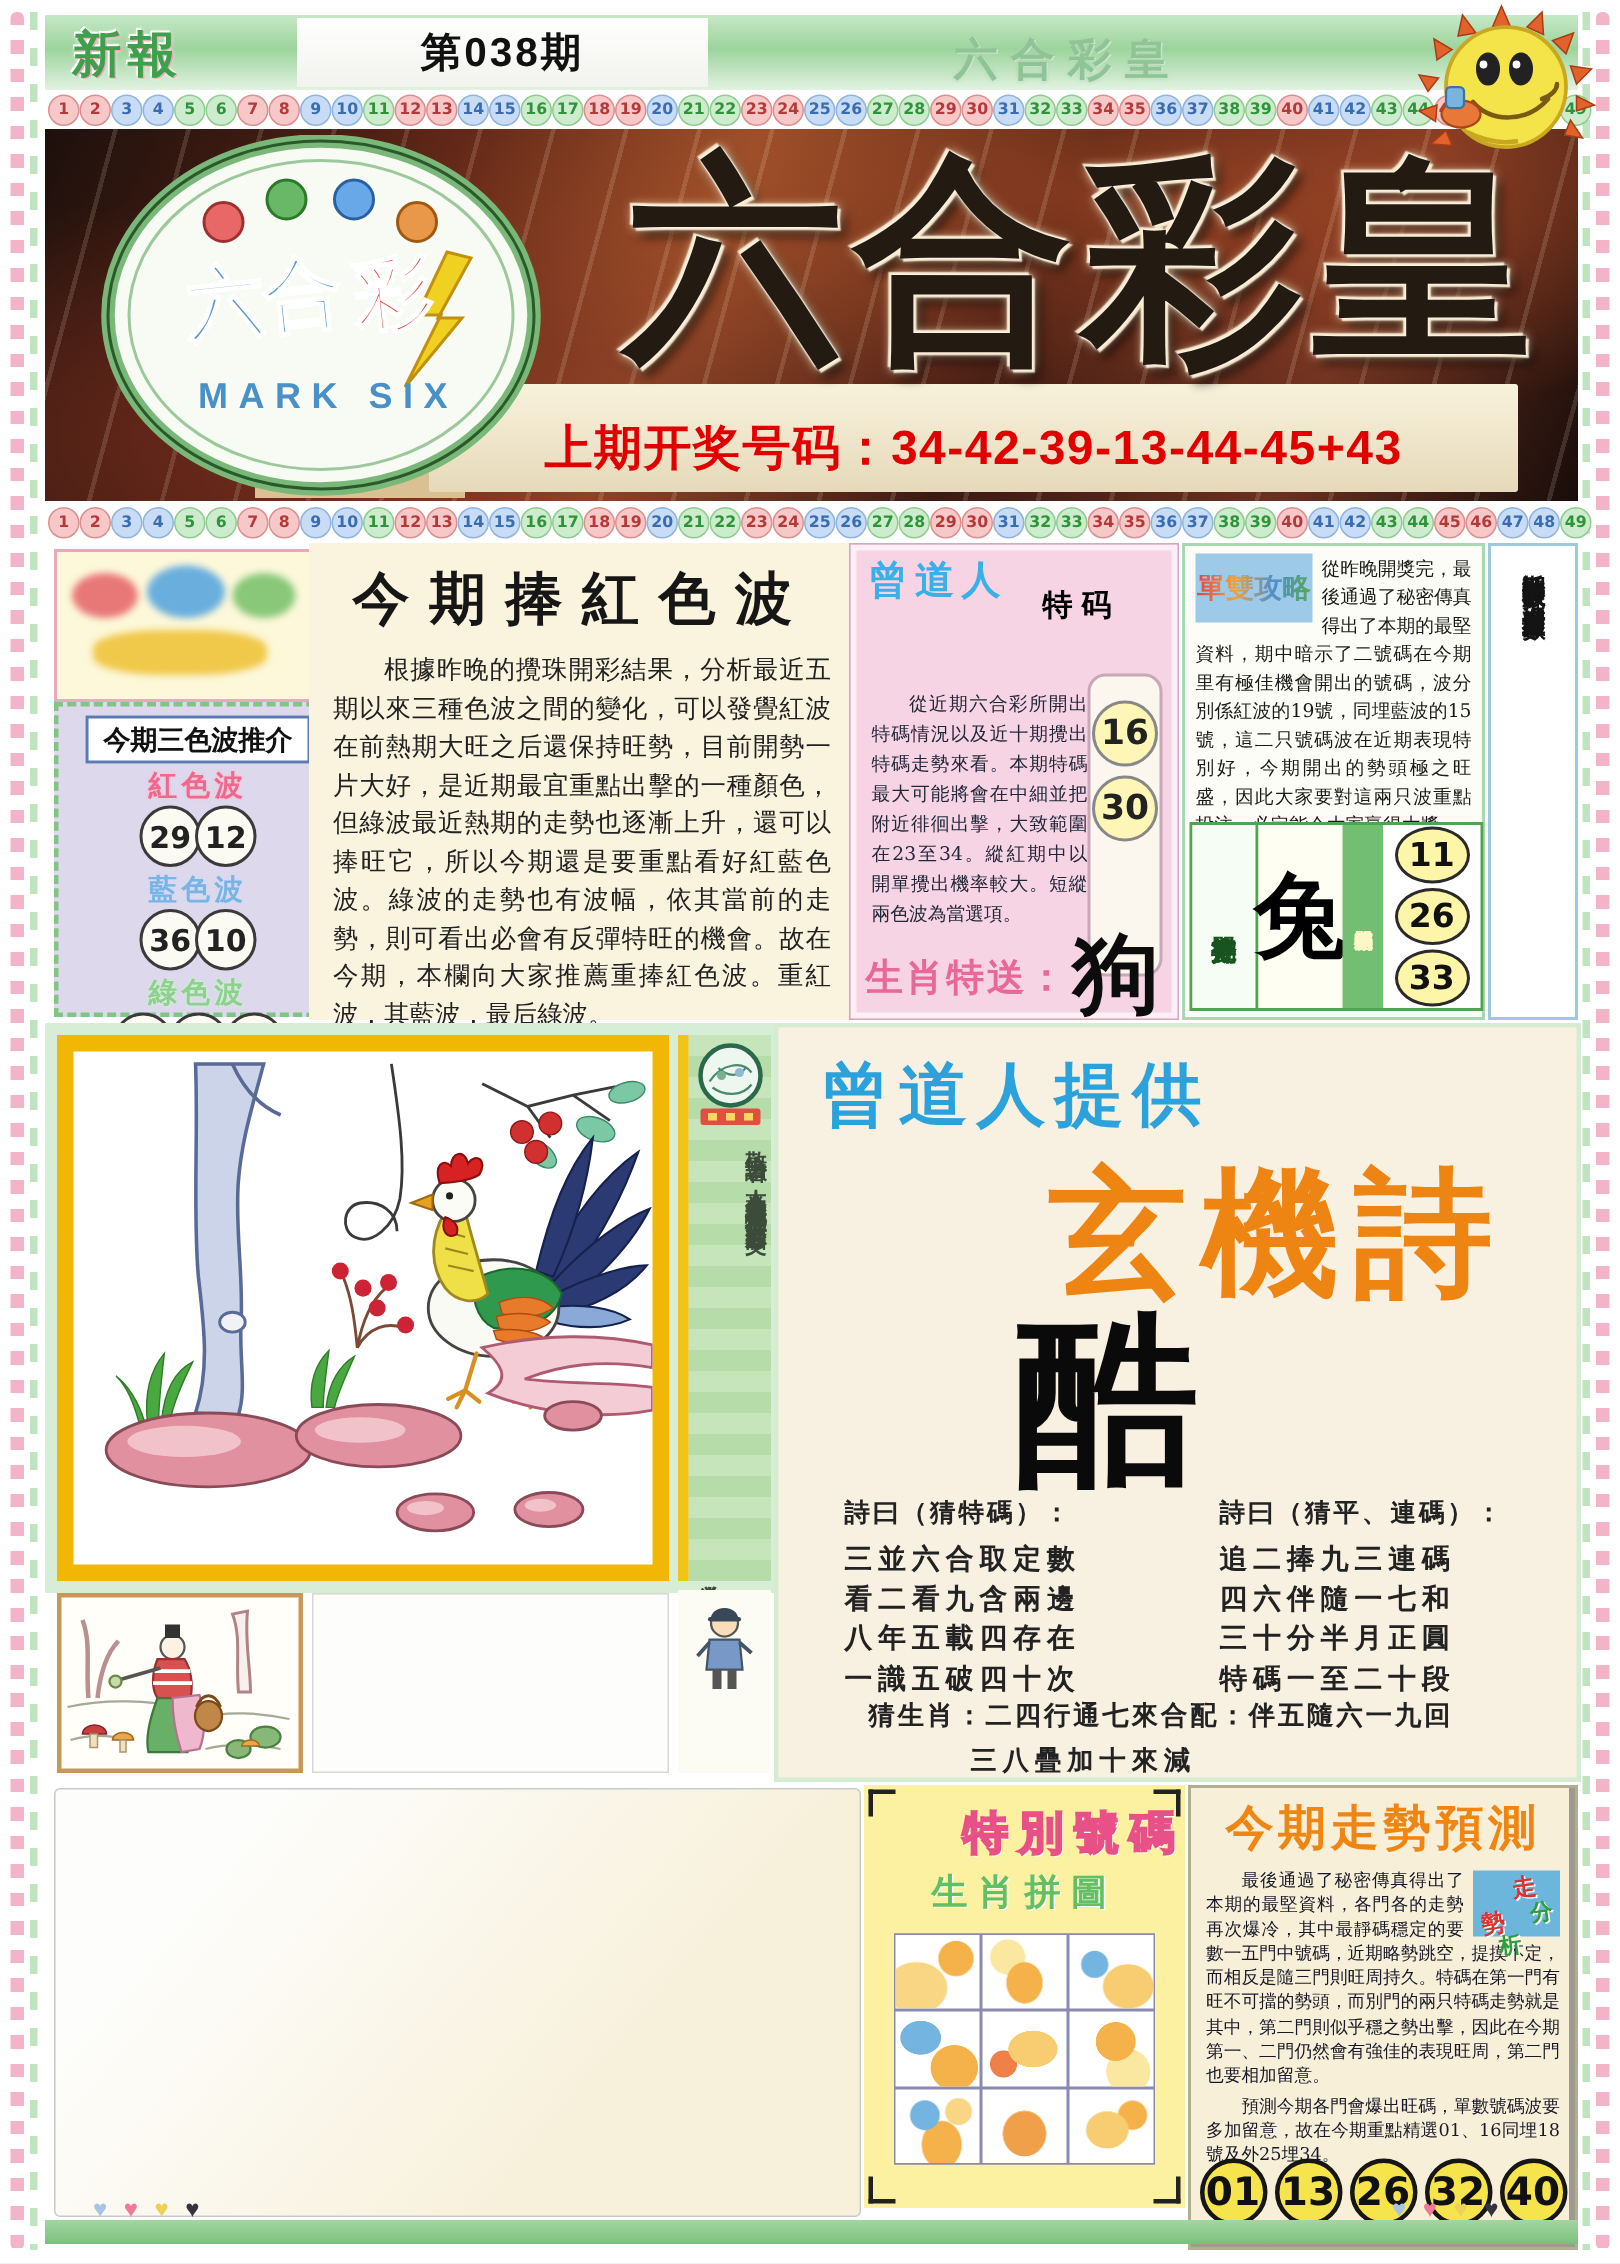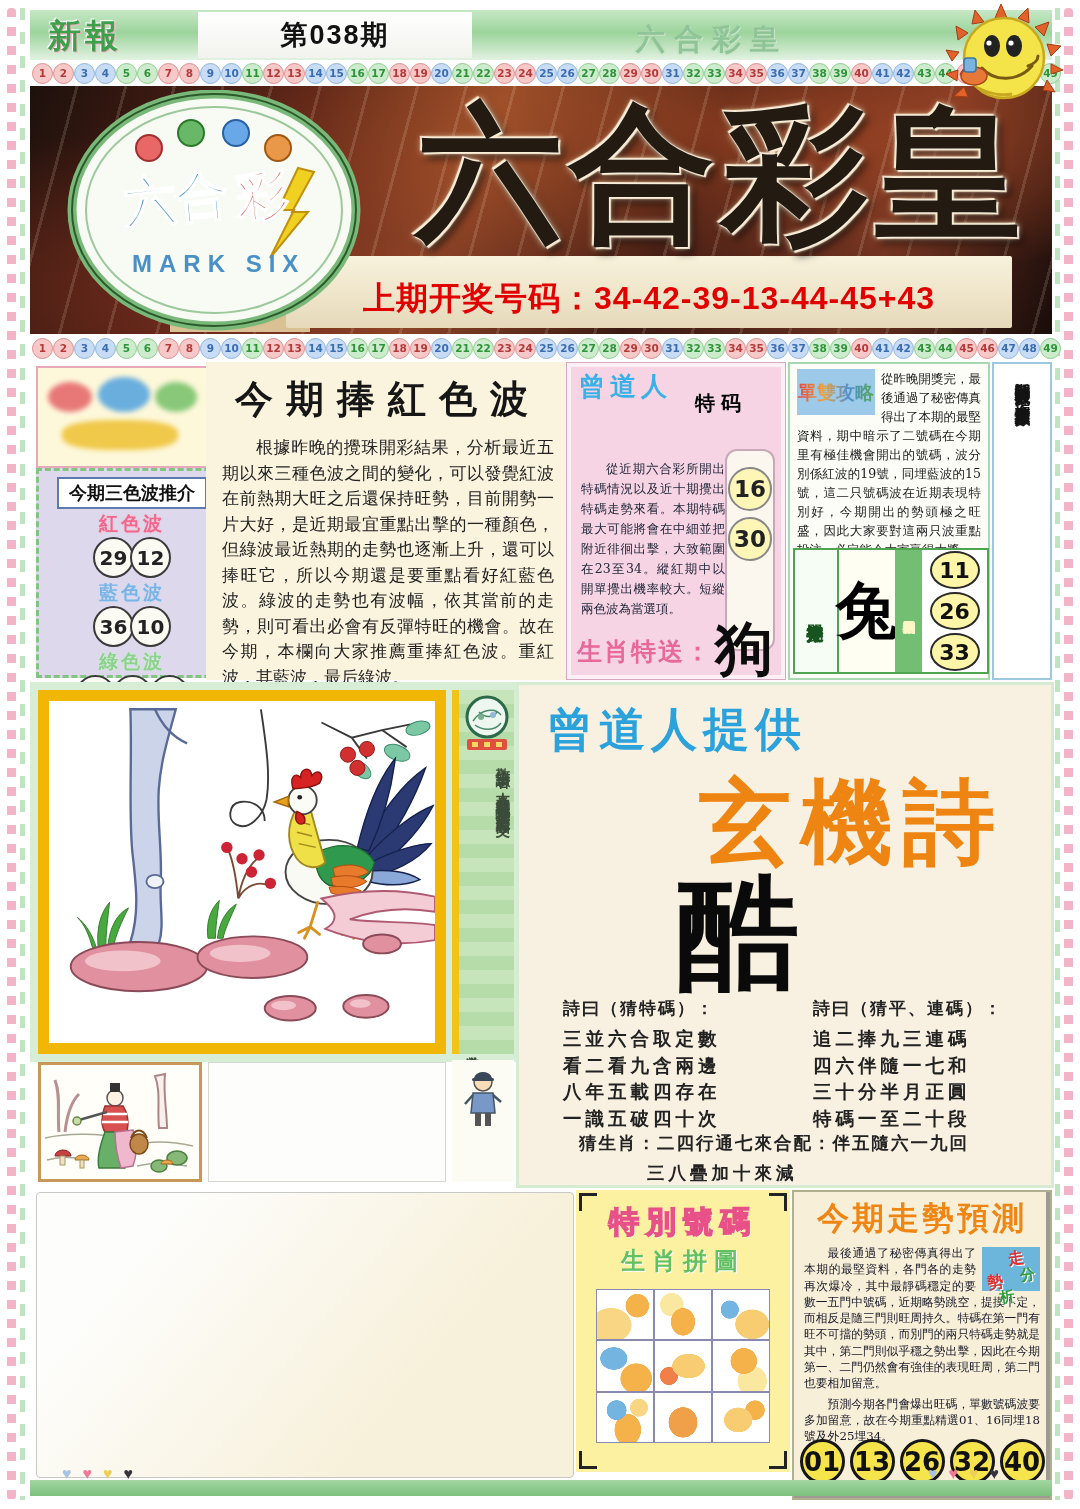--- a/index.html
+++ b/index.html
@@ -116,21 +116,21 @@
   .my-bottom2{position:absolute;left:128px;top:476px;font-size:17.5px;font-weight:bold;color:#222;letter-spacing:4px;}
 
   
   .blank-box3{position:absolute;left:36px;top:1192px;width:538px;height:286px;background:linear-gradient(130deg,#fdfdfb 20%,#f7f0da 70%);border:1px solid #c8c8c4;border-radius:4px;box-sizing:border-box;}
   .puzzle-box{position:absolute;left:576px;top:1190px;width:214px;height:282px;background:#fbf1a0;box-sizing:border-box;}
   .pz-corner{position:absolute;width:15px;height:15px;}
   .pz-corner.tl{left:3px;top:3px;border-left:3px solid #222;border-top:3px solid #222;}
   .pz-corner.tr{right:3px;top:3px;border-right:3px solid #222;border-top:3px solid #222;}
   .pz-corner.bl{left:3px;bottom:3px;border-left:3px solid #222;border-bottom:3px solid #222;}
   .pz-corner.br{right:3px;bottom:3px;border-right:3px solid #222;border-bottom:3px solid #222;}
-  .pz-title{margin-top:12px;text-align:center;font-size:30px;font-weight:900;color:#fbb8cc;letter-spacing:7px;-webkit-text-stroke:1.5px #e85088;text-shadow:1px 1px 0 #fff;}
+  .pz-title{margin-top:12px;text-align:right;font-size:30px;font-weight:900;color:#fbb8cc;letter-spacing:7px;-webkit-text-stroke:1.5px #e85088;text-shadow:1px 1px 0 #fff;}
   .pz-sub{text-align:center;font-size:24px;font-weight:900;color:#62c062;letter-spacing:7px;text-shadow:1px 1px 0 #fff;margin-top:2px;}
   .pz-grid{margin:12px auto 0;width:172px;height:152px;display:grid;grid-template-columns:repeat(3,1fr);grid-template-rows:repeat(3,1fr);gap:2px;background:#8a8ab0;border:1px solid #8a8ab0;}
   .pz-grid div{background:#fff;}
   .pz-grid div:nth-child(1){background:radial-gradient(circle at 72% 32%,#f6b24a 22%,transparent 23%),radial-gradient(ellipse at 25% 72%,#f8d684 34%,transparent 35%),#fff;}
   .pz-grid div:nth-child(2){background:radial-gradient(ellipse at 50% 65%,#f6b24a 30%,transparent 31%),radial-gradient(circle at 30% 30%,#fae8a0 22%,transparent 23%),#fff;}
   .pz-grid div:nth-child(3){background:radial-gradient(circle at 30% 40%,#74b4e0 18%,transparent 19%),radial-gradient(ellipse at 70% 70%,#f8cc70 30%,transparent 31%),#fff;}
   .pz-grid div:nth-child(4){background:radial-gradient(ellipse at 30% 35%,#74b4e0 24%,transparent 25%),radial-gradient(ellipse at 70% 75%,#f6b24a 28%,transparent 29%),#fff;}
   .pz-grid div:nth-child(5){background:radial-gradient(ellipse at 60% 50%,#f8cc70 34%,transparent 35%),radial-gradient(circle at 25% 70%,#f08048 16%,transparent 17%),#fff;}
   .pz-grid div:nth-child(6){background:radial-gradient(ellipse at 55% 40%,#f6b24a 30%,transparent 31%),radial-gradient(ellipse at 70% 80%,#fae8a0 26%,transparent 27%),#fff;}
   .pz-grid div:nth-child(7){background:radial-gradient(circle at 35% 35%,#74b4e0 20%,transparent 21%),radial-gradient(ellipse at 55% 75%,#f6b24a 30%,transparent 31%),radial-gradient(circle at 75% 30%,#f8d684 16%,transparent 17%),#fff;}

